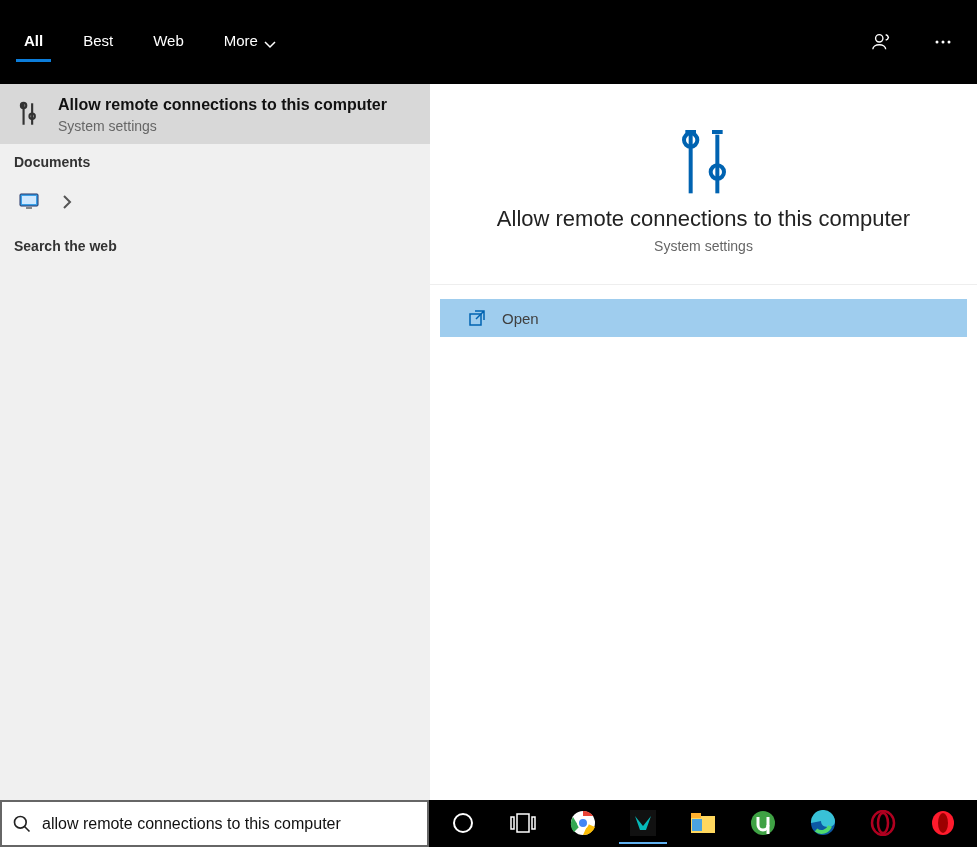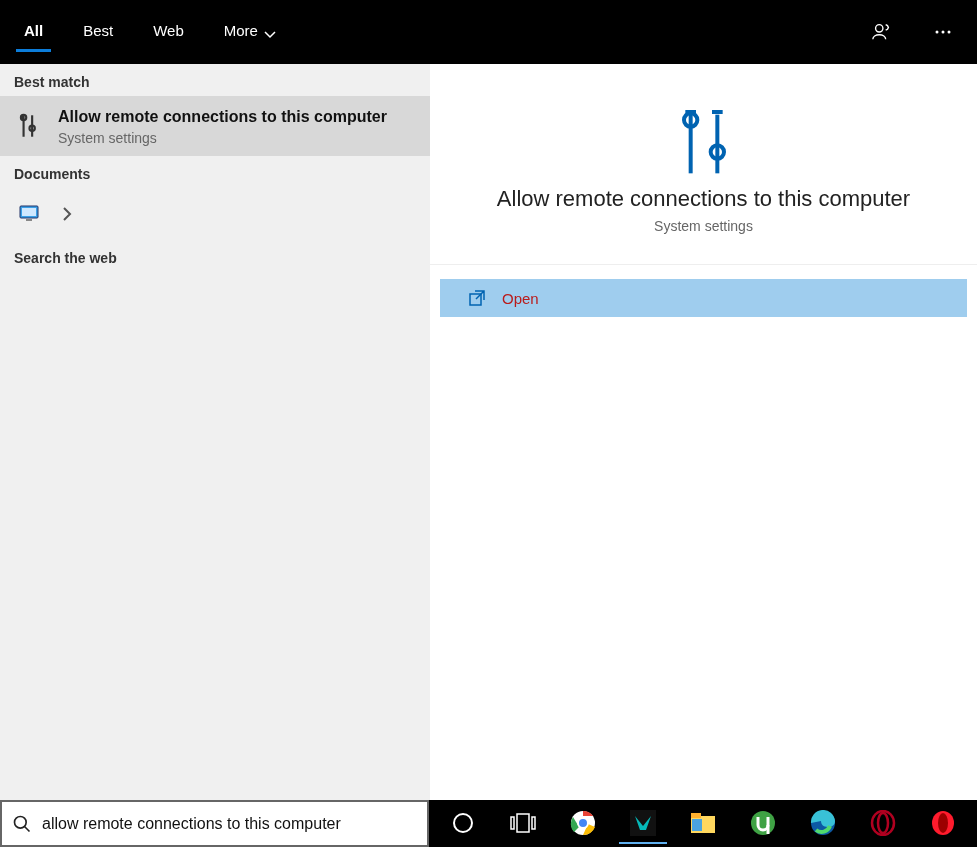--- a/index.html
+++ b/index.html
@@ -1,18 +1,18 @@
 <!DOCTYPE html>
 <html><head>
 <meta charset="utf-8">
 <style>
 * { margin: 0; padding: 0; box-sizing: border-box; font-family: "Segoe UI", Arial, sans-serif; }
 body { width: 977px; height: 847px; background: #fff; overflow: hidden; display: flex; flex-direction: column; }
 
-.tabbar { background: #000; height: 64px; display: flex; align-items: center; padding: 0 16px; gap: 24px; }
+.tabbar { background: #000; height: 84px; display: flex; align-items: center; padding: 0 16px; gap: 24px; }
 .tabbar .tab { color: #fff; font-size: 15px; padding: 10px 8px; cursor: pointer; border-bottom: 3px solid transparent; }
 .tabbar .tab.active { border-bottom-color: #0c7dda; font-weight: 600; }
 .tabbar .more { display: flex; align-items: flex-end; gap: 6px; }
 .tabbar .spacer { flex: 1; }
 .tabbar .iconbtn { color: #fff; padding: 8px; cursor: pointer; }
 
 .main { flex: 1; display: flex; min-height: 0; }
 
 .leftpanel { width: 430px; background: #f0f0f0; display: flex; flex-direction: column; overflow: hidden; }
 .section-label { font-size: 14px; font-weight: 600; color: #333; padding: 10px 14px 6px; }
@@ -24,21 +24,21 @@
 .result .title .bold { font-weight: 700; }
 .result .sub { font-size: 14px; color: #666; margin-top: 2px; }
 .result .chev { color: #555; font-size: 18px; padding: 0 4px; }
 .webres .suffix { color: #777; font-size: 14px; }
 
 .rightpanel { flex: 1; background: #fff; display: flex; flex-direction: column; }
 .preview-head { padding: 40px 20px 30px; text-align: center; border-bottom: 1px solid #eee; margin-bottom: 14px; }
 .preview-head .bigicon { margin: 0 auto 18px; width: 64px; height: 64px; }
 .preview-head .ptitle { font-size: 22px; color: #222; font-weight: 400; }
 .preview-head .psub { font-size: 14px; color: #666; margin-top: 6px; }
-.action { display: flex; align-items: center; gap: 16px; padding: 10px 28px; margin: 0 10px; background: #9fcdee; cursor: pointer; font-size: 15px; color: #b91c1c; }
+.action { display: flex; align-items: center; gap: 16px; padding: 10px 28px; margin: 0 10px; background: #9fcdee; cursor: pointer; font-size: 15px; color: #404040; }
 .action .aicon { width: 18px; height: 18px; color: #0063b1; }
 
 .bottombar { height: 47px; background: #000; display: flex; align-items: stretch; }
 .searchwrap { width: 430px; background: #fff; border: 2px solid #666; display: flex; align-items: center; padding: 0 10px; gap: 10px; }
 .searchwrap .sicon { color: #222; }
 .searchwrap input { border: none; outline: none; flex: 1; font-size: 16px; background: transparent; color: #111; }
 .taskbar { flex: 1; display: flex; align-items: center; gap: 12px; padding: 0 10px; justify-content: flex-start; }
 .tbicon { width: 48px; height: 40px; display: flex; align-items: center; justify-content: center; cursor: pointer; border-bottom: 2px solid transparent; }
 .tbicon.active { border-bottom-color: #5fb0f0; }
 
@@ -72,21 +72,20 @@
         <circle cx="4" cy="10" r="1.5"></circle>
         <circle cx="10" cy="10" r="1.5"></circle>
         <circle cx="16" cy="10" r="1.5"></circle>
       </svg>
   </div>
 </div>
 
 <div class="main">
 
   <div class="leftpanel">
-    <div class="section-label">Best match</div>
     <div class="result selected">
       <div class="icon">
         <svg width="28" height="30" viewBox="0 0 24 28" fill="none" stroke="#333" stroke-width="2">
           <path d="M6 4v20M6 4a2 2 0 100 4"></path>
             <circle cx="6" cy="6" r="2.5"></circle>
           <path d="M14 4v20"></path>
             <circle cx="14" cy="16" r="2.5"></circle>
         </svg>
       </div>
       <div class="textcol">

